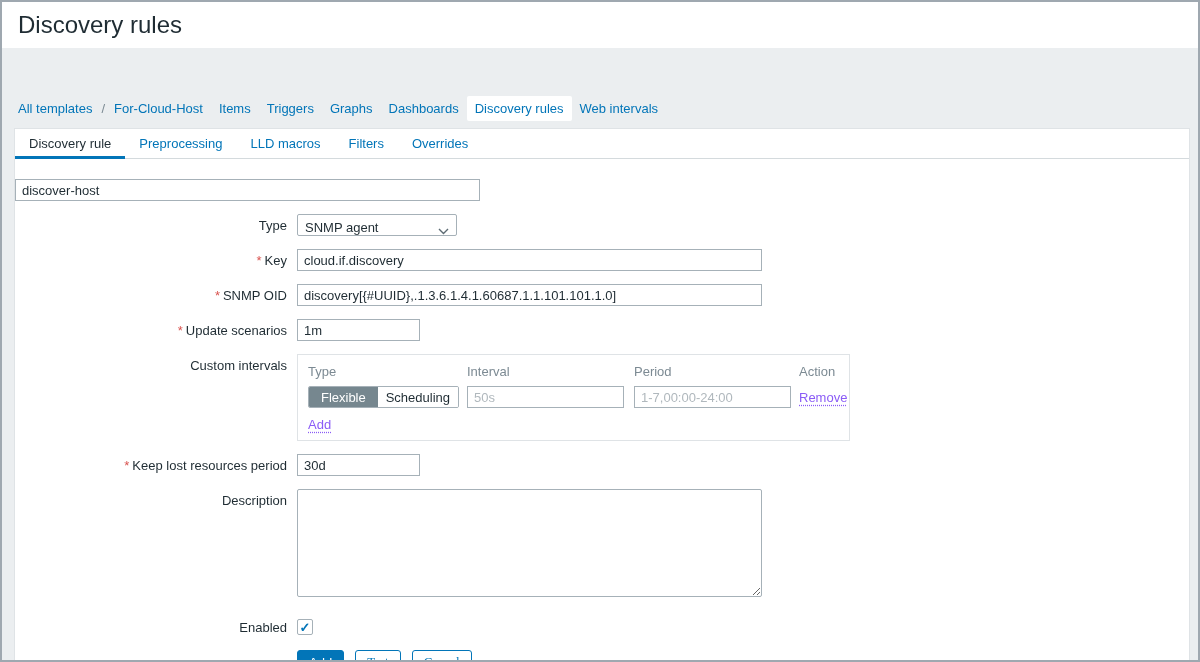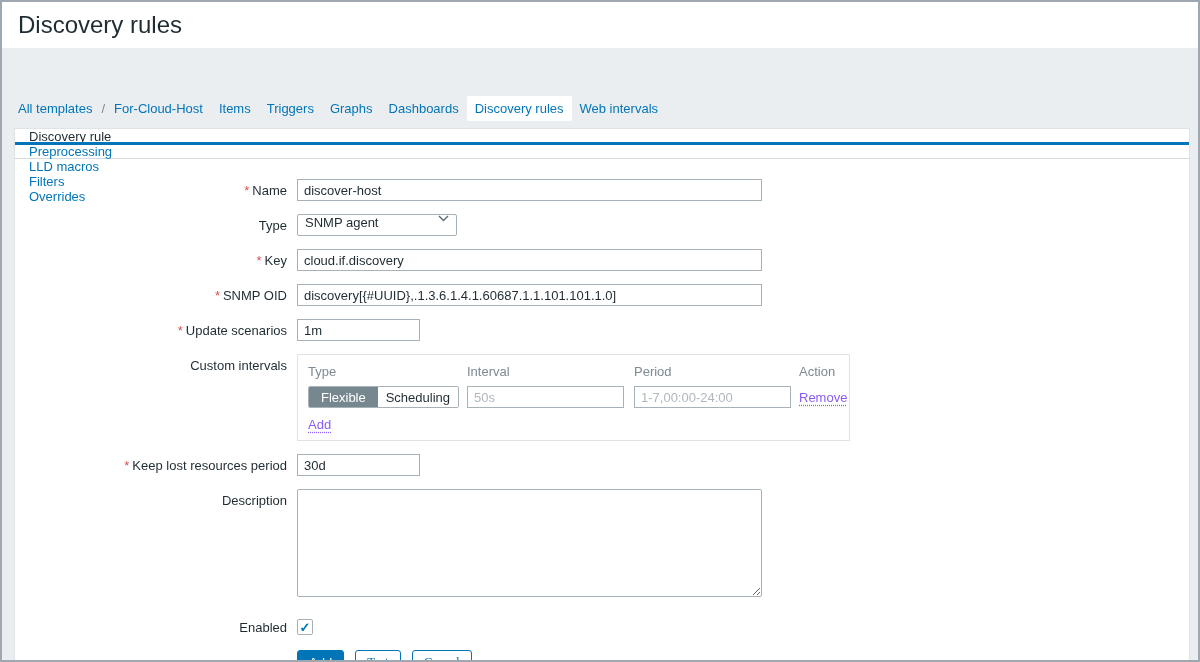--- a/index.html
+++ b/index.html
@@ -44,21 +44,20 @@
     margin: 0 8px 0 12px;
     border: 1px solid #dfe3e6;
     height: 557px;
     overflow: hidden;
   }
   .tabsrow {
     height: 30px;
     border-bottom: 1px solid #d4dadd;
     display: flex;
     align-items: stretch;
-    flex-direction: column;
   }
   .tab {
     display: flex;
     align-items: center;
     padding: 0 14px;
     color: #0275b8;
     cursor: pointer;
     position: relative;
   }
   .tab.active { color: #1f2c33; }
@@ -95,21 +94,21 @@
   .w-full  { width: 465px; }
   .w-short { width: 123px; }
 
   .select {
     width: 160px;
     height: 22px;
     border: 1px solid #a6b1b8;
     border-radius: 2px;
     background: #ffffff;
     display: flex;
-    align-items: flex-start;
+    align-items: flex-end;
     justify-content: space-between;
     padding: 0 7px;
     cursor: pointer;
   }
   .select .chev { display: flex; align-items: center; }
 
   .ci-box {
     width: 553px;
     border: 1px solid #dfe3e6;
     padding: 9px 10px 8px 10px;
@@ -219,21 +218,20 @@
     <div class="tab active">Discovery rule</div>
     <div class="tab">Preprocessing</div>
     <div class="tab">LLD macros</div>
     <div class="tab">Filters</div>
     <div class="tab">Overrides</div>
   </div>
 
   <div class="form">
 
     <div class="row">
-      <div class="lbl"><span class="req">*</span><span>Name</span></div>
       <input class="text w-full" type="text" value="discover-host" style="">
     </div>
 
     <div class="row">
       <div class="lbl"><span>Type</span></div>
       <div class="select">
         <span>SNMP agent</span>
         <span class="chev">
           <svg width="11" height="7" viewBox="0 0 11 7">
               <polyline points="1,1 5.5,5.5 10,1" fill="none" stroke="#5c6b73" stroke-width="1.4"></polyline>

